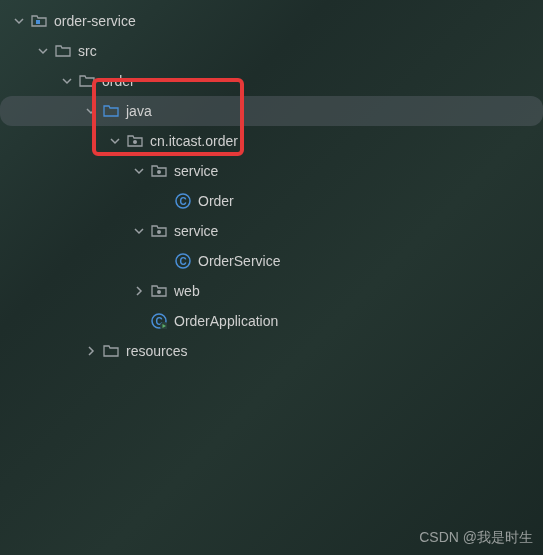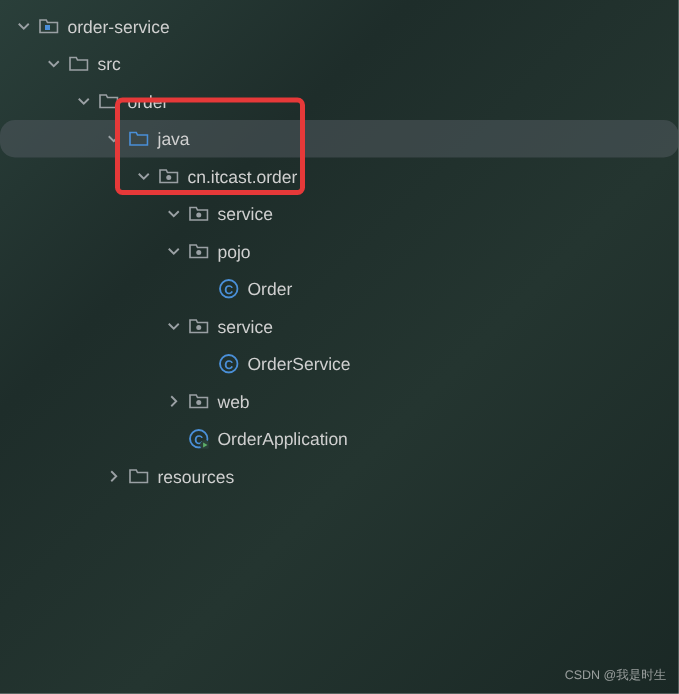--- a/index.html
+++ b/index.html
@@ -56,21 +56,21 @@
       left: 92px;
       width: 152px;
       height: 78px;
       pointer-events: none;
     }
     .watermark {
       position: absolute;
       bottom: 8px;
       right: 10px;
       color: rgba(220,220,220,0.65);
-      font-size: 10px;
+      font-size: 14px;
     }
   </style>
 </head>
 <body>
 
 <svg width="0" height="0" style="position:absolute">
   <defs>
     <g id="chev-down">
         <path d="M1 3 L5 7 L9 3" stroke="#9aa0a4" stroke-width="1.5" fill="none"></path>
       </g>
@@ -197,34 +197,20 @@
       </span>
     <span class="icon">
         <svg>
           <use href="#package"></use>
         </svg>
       </span>
     <span class="label">service</span>
   </div>
 
 
-  <div class="row">
-    <span class="indent" style="width:128px"></span>
-    <span class="chevron">
-        <svg>
-          <use href="#chev-down"></use>
-        </svg>
-      </span>
-    <span class="icon">
-        <svg>
-          <use href="#package"></use>
-        </svg>
-      </span>
-    <span class="label">pojo</span>
-  </div>
 
   <div class="row">
     <span class="indent" style="width:152px"></span>
     <span class="chevron blank">
         <svg>
           <use href="#chev-right"></use>
         </svg>
       </span>
     <span class="icon">
         <svg>

